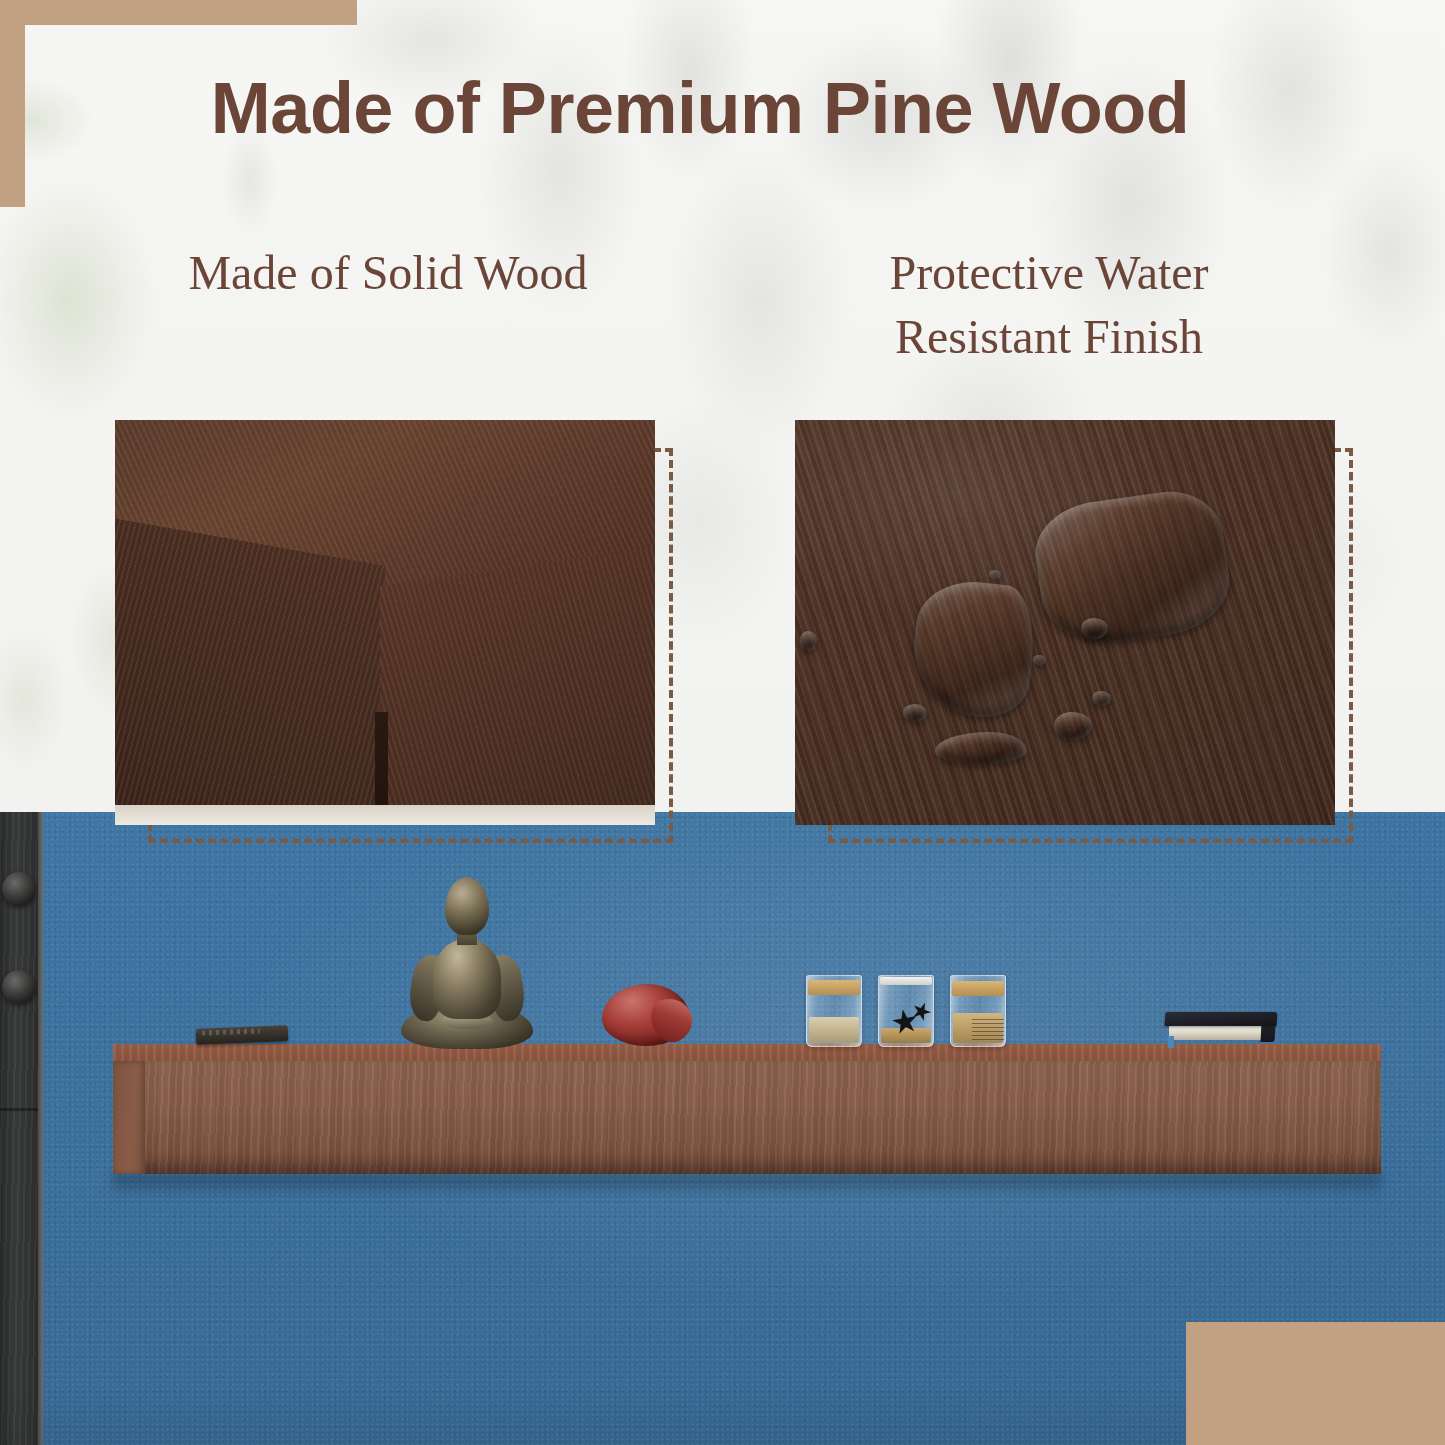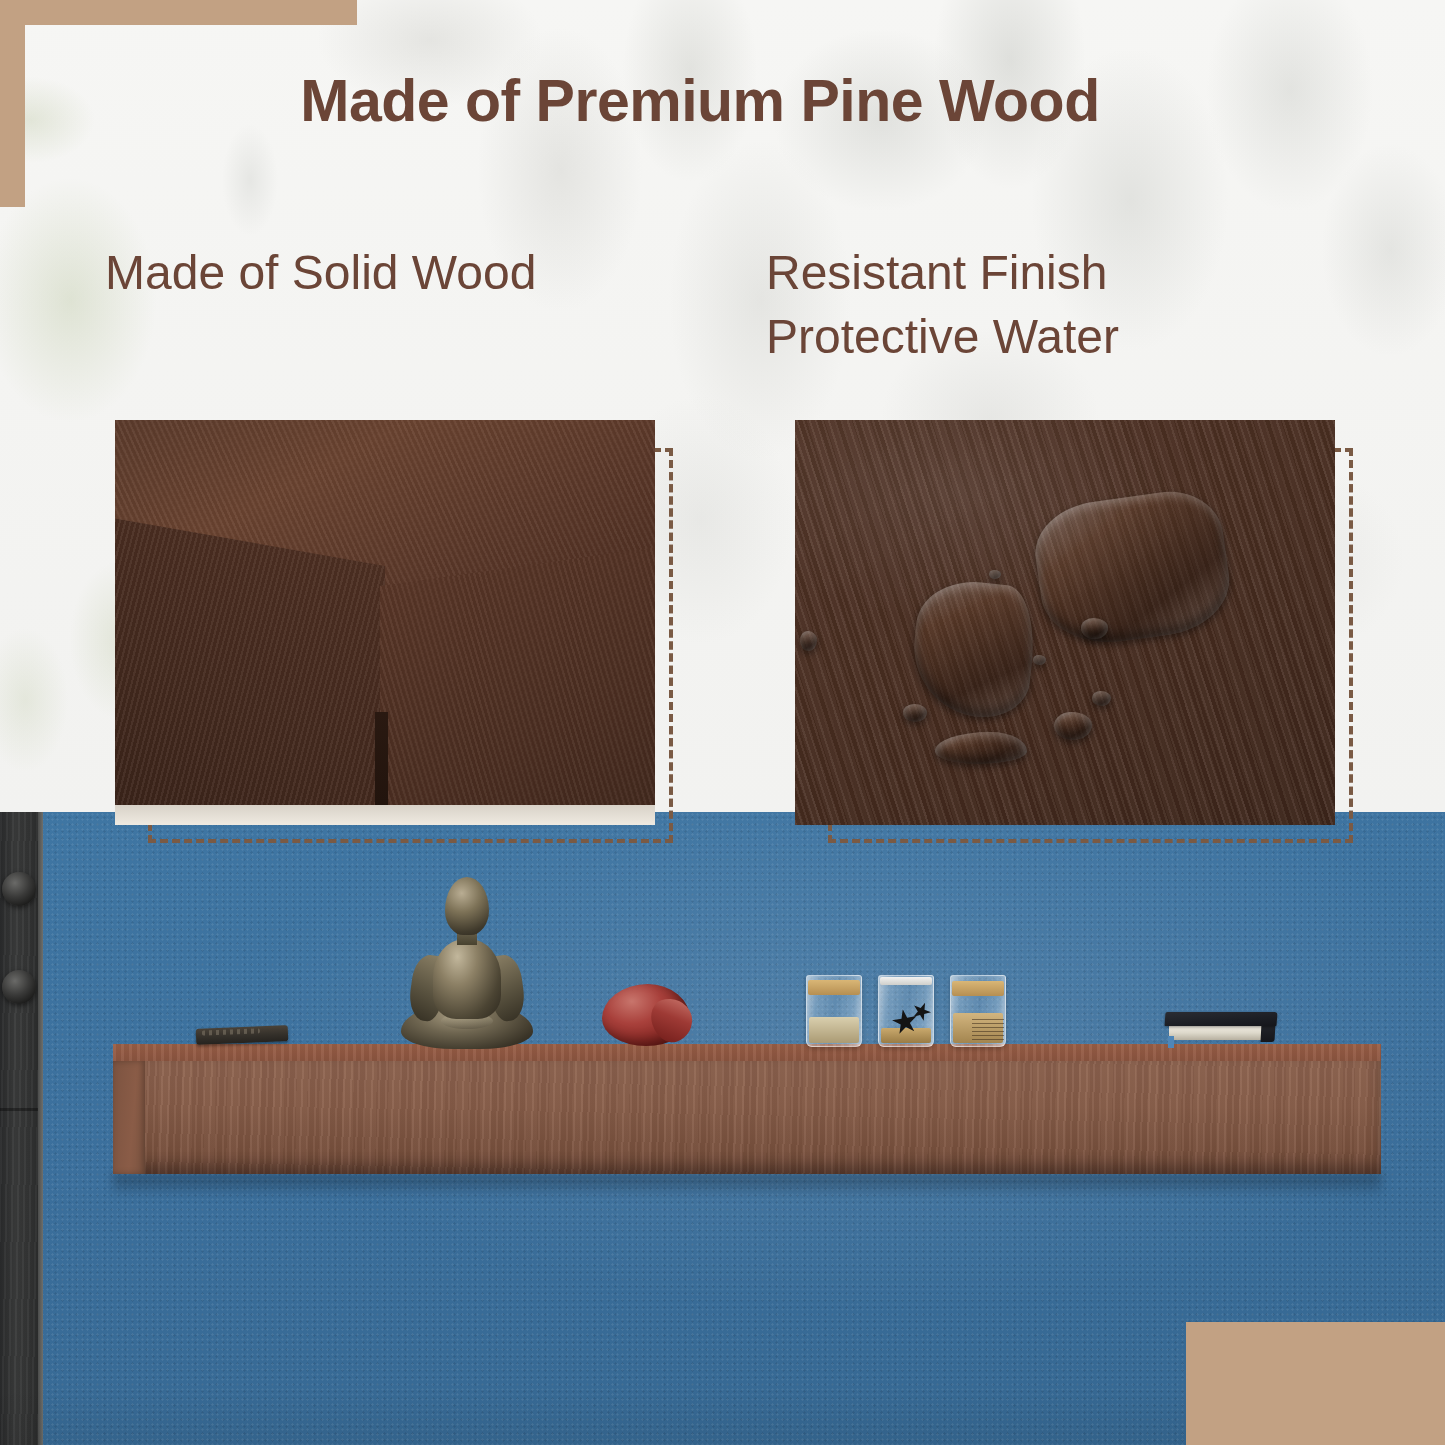--- a/index.html
+++ b/index.html
@@ -43,26 +43,26 @@
   }
 
   
   .tan-top-h{position:absolute;left:0;top:0;width:357px;height:25px;}
   .tan-top-v{position:absolute;left:0;top:0;width:25px;height:207px;}
   .tan-bottom{position:absolute;left:1186px;top:1322px;width:259px;height:123px;}
 
   
   .title{
     position:absolute;left:0;top:72px;width:1400px;text-align:center;
-    font-size:59px;font-weight:bold;letter-spacing:-.5px;
+    font-size:72px;font-weight:bold;letter-spacing:-.5px;
     line-height:1;white-space:nowrap;
   }
   .sub{
-    position:absolute;top:241px;width:566px;
-    font-size:48px;font-weight:normal;line-height:1.33;
+    position:absolute;top:241px;width:566px;text-align:center;
+    font-size:48px;font-weight:normal;line-height:1.33;font-family:Liberation Serif, serif;
   }
   .sub-left{left:105px;}
   .sub-right{left:766px;}
 
   
   .panel{position:absolute;}
   .dash{
     position:absolute;border:4px dashed #7a5a44;box-sizing:border-box;
   }
   .photo{position:absolute;overflow:hidden;}
@@ -317,22 +317,22 @@
 
   <div class="tan-top-h" style="background:#C2A183"></div>
   <div class="tan-top-v" style="background:#C2A183"></div>
 
   <div class="title" style="color:#6B4537">Made of Premium Pine Wood</div>
 
   <div class="sub sub-left" style="color:#6B4537">
     <div>Made of Solid Wood</div>
   </div>
   <div class="sub sub-right" style="color:#6B4537">
+    <div>Protective Water</div>
     <div>Resistant Finish</div>
-    <div>Protective Water</div>
   </div>
 
   <div class="panel">
     <div class="dash" style="left:148px;top:448px;width:525px;height:395px;"></div>
     <div class="photo" style="left:115px;top:420px;width:540px;height:405px;">
       <div class="wood-corner">
         <div class="wc-top"></div>
         <div class="wc-left"></div>
         <div class="wc-right"></div>
         <div class="wc-seam"></div>

